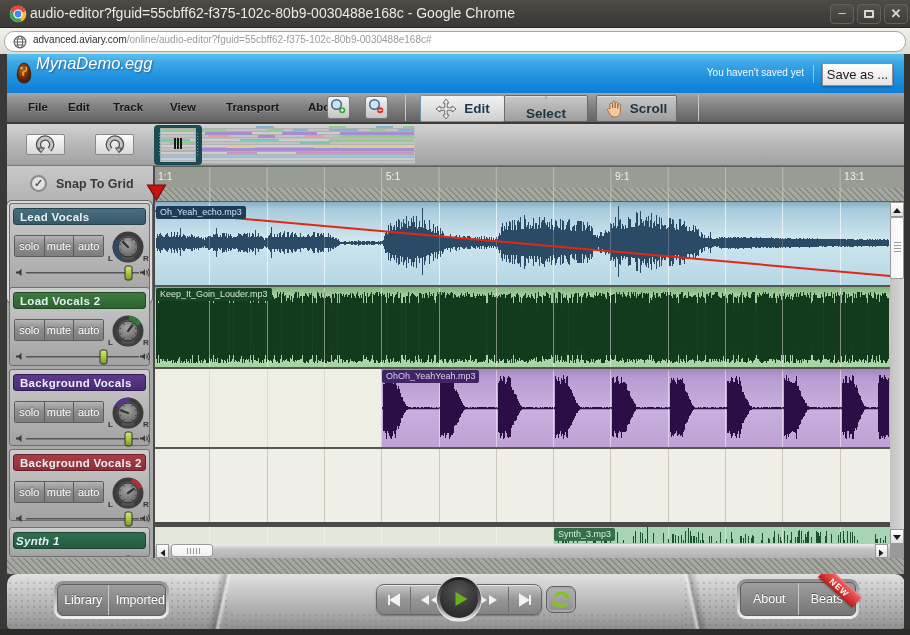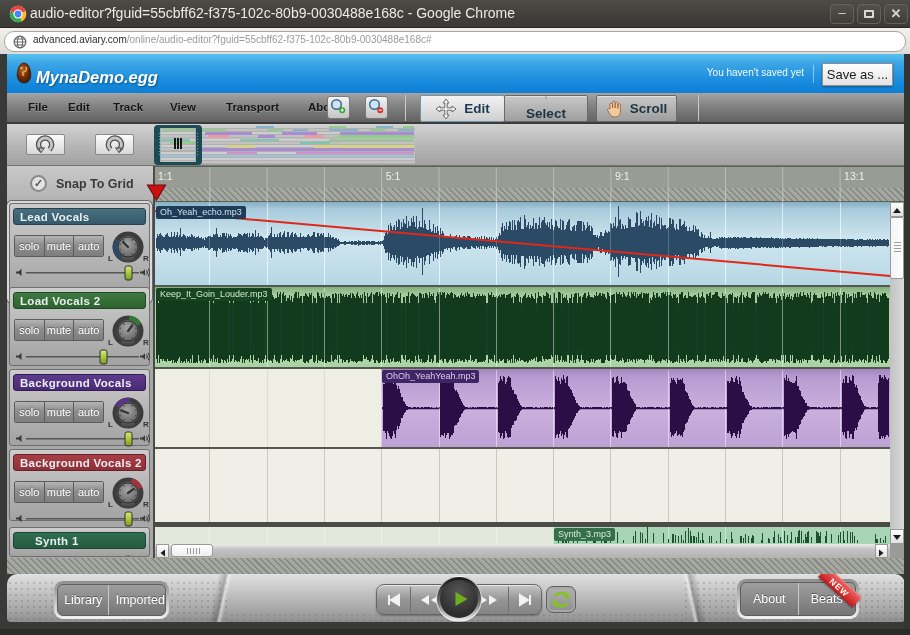--- a/index.html
+++ b/index.html
@@ -53,21 +53,21 @@
         <radialGradient id="egg" cx="40%" cy="35%" r="75%">
       <stop offset="0" stop-color="#b5651d"></stop>
           <stop offset="55%" stop-color="#6e2a08"></stop>
           <stop offset="1" stop-color="#3a1404"></stop>
     </radialGradient>
       </defs>
     <path d="M8 1 C12.5 1 14.8 7.5 14.8 13 C14.8 18 11.8 21 8 21 C4.2 21 1.2 18 1.2 13 C1.2 7.5 3.5 1 8 1 Z" fill="url(#egg)" stroke="#2a0e02" stroke-width="0.6"></path>
     <path d="M9.5 5 C11.5 6 10.5 9 8.5 9.5 C6.5 10 6 12.5 8 13.5" stroke="#e8a93c" stroke-width="1.6" fill="none"></path>
     <circle cx="5.5" cy="6" r="1.2" fill="#e8d0a0" opacity="0.8"></circle>
   </svg>
-  <div class="abs" style="left:29px;top:14px;color:#fff;font-size:16.5px;font-weight:bold;font-style:italic;text-shadow:1px 1px 2px rgba(0,0,0,.4);">MynaDemo.egg</div>
+  <div class="abs" style="left:29px;top:0;color:#fff;font-size:16.5px;font-weight:normal;font-style:italic;text-shadow:1px 1px 2px rgba(0,0,0,.4);">MynaDemo.egg</div>
   <div class="abs" style="left:595px;top:13px;width:202px;text-align:right;color:#f2f9ff;font-size:10px;">You haven't saved yet</div>
   <div class="abs" style="left:806px;top:11px;width:1px;height:18px;background:rgba(255,255,255,.45);"></div>
   <div class="abs" style="left:815px;top:9px;width:71px;height:23px;background:linear-gradient(180deg,#ffffff,#e2e2e2);border:1px solid #8f8f8f;border-radius:0;color:#1c1c1c;font-size:13px;text-align:center;line-height:21px;box-shadow:0 1px 2px rgba(0,0,0,.35);">Save as ...</div>
 </div>
 
 <div class="abs" style="left:7px;top:93px;width:898px;height:31px;background:linear-gradient(180deg,#a4a4a4,#828282 45%,#616161);border-bottom:2px solid #3c3c3c;">
   <div class="mitem abs" style="left:21px;top:8px;">File</div>
   <div class="mitem abs" style="left:61px;top:8px;">Edit</div>
   <div class="mitem abs" style="left:106px;top:8px;">Track</div>
   <div class="mitem abs" style="left:163px;top:8px;">View</div>
@@ -523,21 +523,21 @@
    <svg width="141" height="18" viewBox="0 0 141 18">
      <path d="M4 7.5 L6.5 7.5 L9.5 4.8 L9.5 12 L6.5 9.5 L4 9.5 Z" fill="#3a3a3a"></path>
      <path d="M14 8.7 H127" stroke="#555" stroke-width="1.5"></path>
      <rect x="113" y="2" width="7" height="14" rx="2" fill="url(#gthumb)" stroke="#333"></rect>
      <path d="M128 7.5 L130.5 7.5 L133 5.2 L133 11.8 L130.5 9.5 L128 9.5 Z" fill="#3a3a3a"></path>
      <path d="M134.5 6.5 A3 3 0 0 1 134.5 10.5 M136 4.8 A5.5 5.5 0 0 1 136 12.2" stroke="#3a3a3a" stroke-width="1.1" fill="none"></path>
    </svg>
  </div>
 </div>
 <div style="position:absolute;left:9px;top:527px;width:141px;height:30px;background:linear-gradient(180deg,#cccccc,#a2a2a2);border:1px solid #6f6f6f;border-radius:3px;overflow:hidden;">
- <div style="position:absolute;left:3px;top:4px;right:3px;height:17px;background:linear-gradient(180deg,#2f6e51,#255a41);border:1px solid #1b4630;border-radius:3px;color:#e8eef2;font-size:11.5px;font-weight:bold;line-height:16px;padding-left:21px;letter-spacing:.3px;white-space:nowrap;overflow:hidden;">Synth 1</div>
+ <div style="position:absolute;left:3px;top:4px;right:3px;height:17px;background:linear-gradient(180deg,#2f6e51,#255a41);border:1px solid #1b4630;border-radius:3px;color:#e8eef2;font-size:11.5px;font-weight:bold;line-height:16px;padding-left:2px;letter-spacing:.3px;white-space:nowrap;overflow:hidden;font-style:italic;">Synth 1</div>
 
  <svg width="44" height="46" style="position:absolute;left:96px;top:22px;" viewBox="0 0 44 46">
    <circle cx="22" cy="21" r="15.5" fill="url(#kring)"></circle>
 <path d="M15.5 32.3 A13 13 0 1 1 28.5 32.3" stroke="#3c3c3c" stroke-width="4.5" fill="none"></path>
 <path d="M22.0 8.0 A13.0 13.0 0 0 1 30.4 11.0" stroke="#2f6e51" stroke-width="4.5" fill="none"></path>
 <circle cx="22" cy="21" r="10" fill="url(#kface)" stroke="#2e2e2e" stroke-width="1"></circle>
 <circle cx="17.9" cy="28.1" r="0.8" fill="#4a4a4a"></circle>
       <circle cx="14.3" cy="23.8" r="0.8" fill="#4a4a4a"></circle>
       <circle cx="14.3" cy="18.2" r="0.8" fill="#4a4a4a"></circle>
       <circle cx="17.9" cy="13.9" r="0.8" fill="#4a4a4a"></circle>
@@ -580,21 +580,21 @@
   </div>
   <div class="abs" style="left:720px;top:0;width:13px;height:14px;background:linear-gradient(180deg,#ffffff,#e0e0e0);border:1px solid #9a9a9a;"><svg width="11" height="12" viewBox="0 0 11 12">
         <path d="M7.5 6 L3 2.5 L3 9.5 Z" fill="#1a1a1a"></path>
       </svg></div>
 </div>
 
 <div class="abs" style="left:890px;top:544px;width:14px;height:14px;background:#9a9a9a;"></div>
 
 <div class="abs" style="left:7px;top:558px;width:898px;height:16px;background:repeating-linear-gradient(45deg,#868a82 0 1.5px,#a4a8a0 1.5px 4.5px);"></div>
 
-<div class="abs" style="left:7px;top:574px;width:898px;height:48px;border-radius:10px 10px 4px 4px;background:linear-gradient(180deg,#e0e0e0,#c6c6c6 35%,#a2a2a2 80%,#8e8e8e);overflow:hidden;">
+<div class="abs" style="left:7px;top:574px;width:898px;height:55px;border-radius:10px 10px 4px 4px;background:linear-gradient(180deg,#e0e0e0,#c6c6c6 35%,#a2a2a2 80%,#8e8e8e);overflow:hidden;">
   <div class="abs" style="left:0;top:6px;width:222px;height:49px;background-image:radial-gradient(circle, rgba(80,80,80,.22) 0.8px, transparent 1.2px);background-size:6px 6px;"></div>
   <div class="abs" style="left:676px;top:6px;width:222px;height:49px;background-image:radial-gradient(circle, rgba(80,80,80,.22) 0.8px, transparent 1.2px);background-size:6px 6px;"></div>
   <div class="abs" style="left:222px;top:38px;width:454px;height:17px;background-image:radial-gradient(circle, rgba(80,80,80,.15) 0.8px, transparent 1.2px);background-size:6px 6px;"></div>
   <div class="abs" style="left:205px;top:-5px;width:14px;height:70px;background:linear-gradient(90deg,rgba(0,0,0,0),rgba(0,0,0,.22) 55%,rgba(255,255,255,.5) 75%,rgba(255,255,255,0));transform:skewX(-12deg);"></div>
   <div class="abs" style="left:682px;top:-5px;width:14px;height:70px;background:linear-gradient(90deg,rgba(255,255,255,0),rgba(255,255,255,.5) 25%,rgba(0,0,0,.22) 45%,rgba(0,0,0,0));transform:skewX(12deg);"></div>
 
   <div class="abs" style="left:47px;top:7px;width:115px;height:38px;border-radius:9px;background:linear-gradient(180deg,#8e8e8e,#f2f2f2);padding:3px;">
     <div style="width:109px;height:32px;border-radius:6px;background:linear-gradient(180deg,#9e9e9e,#757575);border:1px solid #5e5e5e;display:flex;color:#fff;font-size:12.5px;text-shadow:0 -1px 0 rgba(0,0,0,.4);">
       <div style="flex:1;text-align:center;line-height:30px;border-right:1px solid #c8c8c8;">Library</div>
       <div style="flex:1.1;text-align:right;line-height:30px;">Imported</div>

